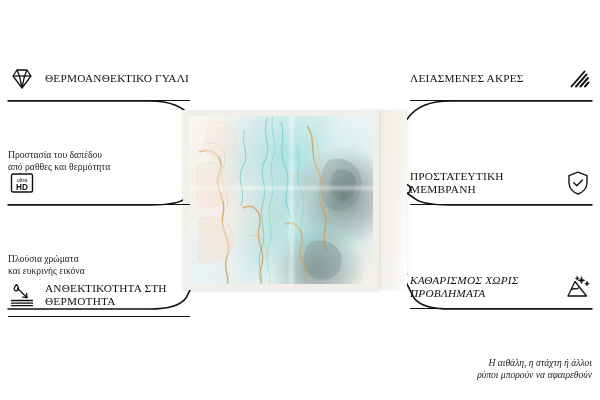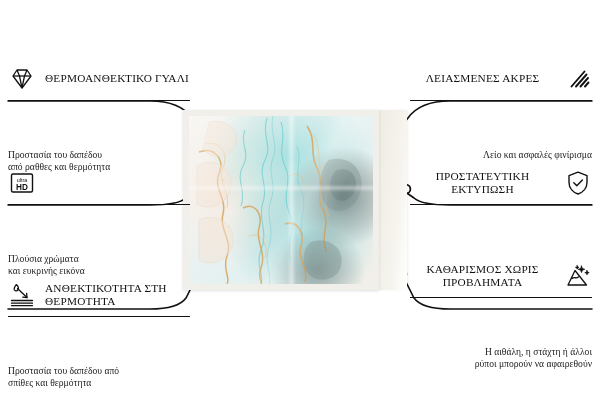--- a/index.html
+++ b/index.html
@@ -67,42 +67,42 @@
   .feature.right .head{flex-direction:row-reverse;}
   .head .title{
     font-family:"Liberation Serif", serif;
     font-size:11.3px;line-height:13.5px;
     letter-spacing:.2px;
     font-weight:400;
     color:#111;
     flex:1;
   }
   .feature.left .title{text-align:left;}
-  .feature.right .title{text-align:center;}
+  .feature.right .title{text-align:left;}
 
   .rule{
     height:1px;background:#111;margin-top:4px;margin-bottom:5px;width:100%;
   }
   .desc{
     font-family:"Liberation Serif", serif;
     font-size:9.6px;line-height:12.4px;color:#222;
     white-space:pre-line;
     margin-top:48px;
   }
 
   .ico{width:28px;height:28px;flex:0 0 28px;display:block;}
   .ico svg{display:block;width:28px;height:28px;}
 
   
   #f-heat-glass{top:62px;}
   #f-print{top:166px;}
   #f-heat-res{top:278px;}
   #f-edges{top:62px;}
   #f-membrane{top:166px;}
-  #f-clean{top:259px;}
+  #f-clean{top:270px;font-style:italic;}
 </style>
 </head>
 <body>
 
 <div id="stage">
 
   <svg id="lines" viewBox="0 0 600 400">
     <g fill="none" stroke="#111111" stroke-width="1.6" stroke-linecap="round">
 
       <path d="M 8 101 L 150 101 Q 180 101 192 118 L 203 130"></path>
@@ -275,51 +275,48 @@
           <path d="M19 16.5 L14.8 16.2 M19 16.5 L18.6 12.3"></path>
           <path d="M3.5 19.5 H24.5"></path>
           <path d="M3.5 22.2 H24.5"></path>
           <path d="M3.5 24.6 H24.5"></path>
         </svg>
       </span>
       <span class="title">ΑΝΘΕΚΤΙΚΟΤΗΤΑ
 ΣΤΗ ΘΕΡΜΟΤΗΤΑ</span>
     </div>
     <div class="rule"></div>
-    <div class="desc">Προστασία του δαπέδου από
-σπίθες και θερμότητα</div>
   </div>
 
   <div class="feature right" id="f-edges">
     <div class="head">
       <span class="ico">
         <svg viewBox="0 0 28 28" fill="none" stroke="#111" stroke-width="1.9" stroke-linecap="round">
           <path d="M7.5 21.5 L20.5 6.5"></path>
           <path d="M12 21.5 L22.5 9.5"></path>
           <path d="M16.5 21.5 L24 13"></path>
           <path d="M21 21.5 L24.5 17.5"></path>
         </svg>
       </span>
       <span class="title">ΛΕΙΑΣΜΕΝΕΣ
 ΑΚΡΕΣ</span>
     </div>
     <div class="rule"></div>
-    <div class="desc">Λείο και ασφαλές φινίρισμα</div>
   </div>
 
   <div class="feature right" id="f-membrane">
     <div class="head">
       <span class="ico">
         <svg viewBox="0 0 28 28" fill="none" stroke="#111" stroke-width="1.4" stroke-linecap="round" stroke-linejoin="round">
           <path d="M14 3.2 L23 6.6 V13.5 C23 19.2 18.8 23.4 14 25 C9.2 23.4 5 19.2 5 13.5 V6.6 Z"></path>
           <path d="M9.8 13.8 L12.8 16.8 L18.4 11"></path>
         </svg>
       </span>
       <span class="title">ΠΡΟΣΤΑΤΕΥΤΙΚΗ
-ΕΚΤΥΠΩΣΗ</span>
+ΜΕΜΒΡΑΝΗ</span>
     </div>
     <div class="rule"></div>
   </div>
 
   <div class="feature right" id="f-clean">
     <div class="head">
       <span class="ico">
         <svg viewBox="0 0 28 28" fill="none" stroke="#111" stroke-width="1.3" stroke-linecap="round" stroke-linejoin="round">
           <path d="M4 23 L11 8.5 L22.5 23 Z"></path>
           <path d="M8 16.5 C10 14.5 12.2 17 14.4 15"></path>

